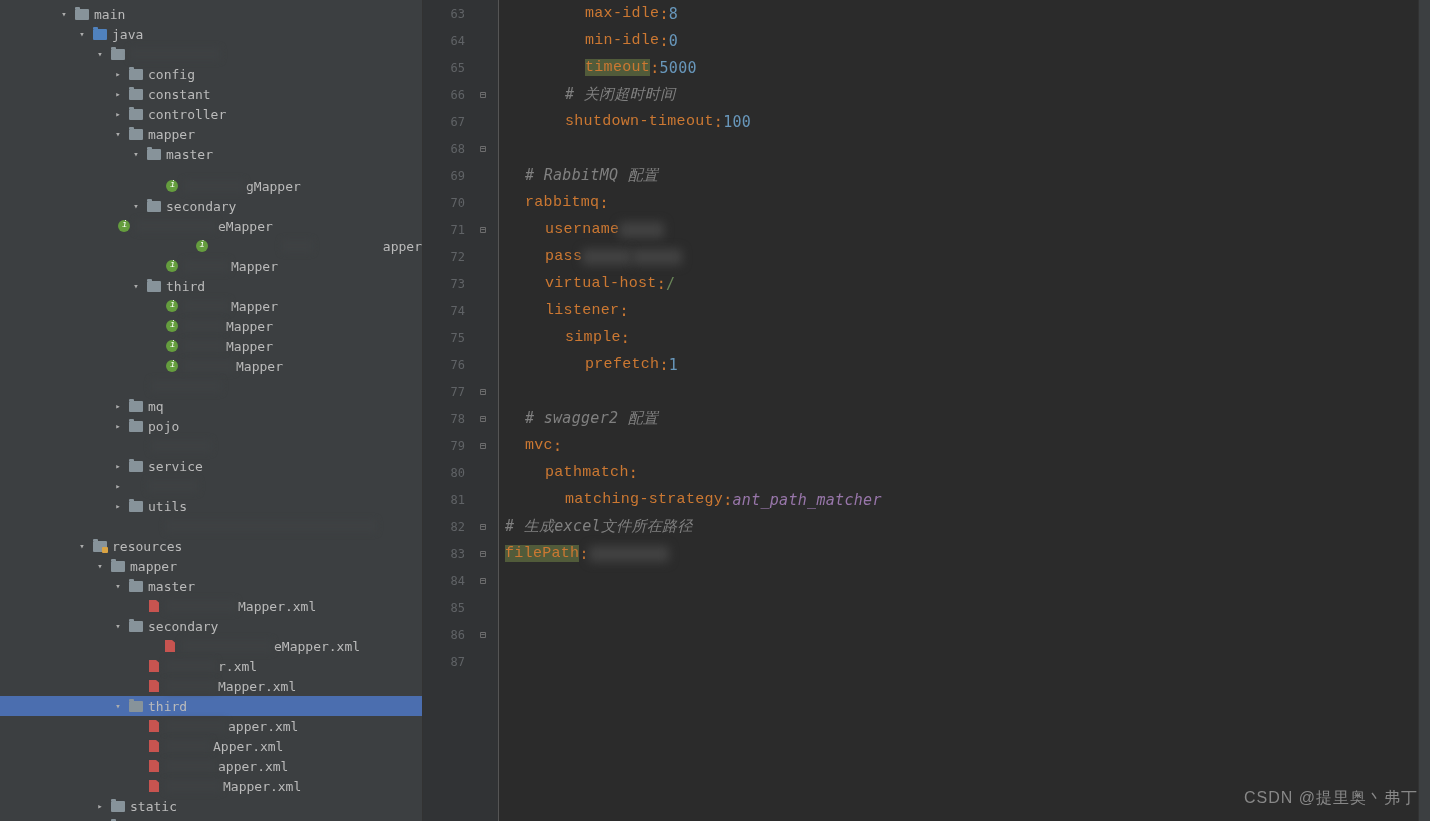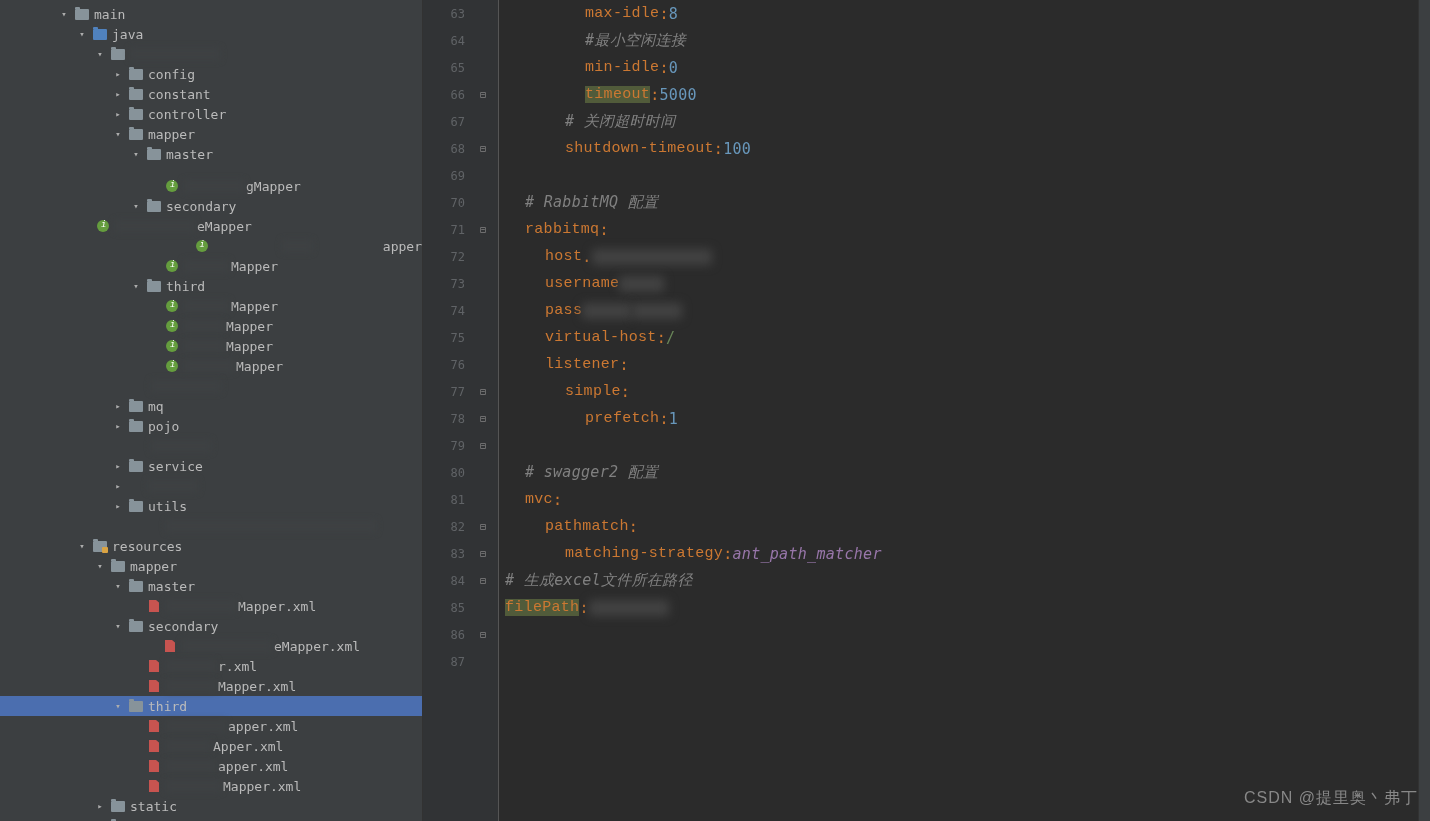--- a/index.html
+++ b/index.html
@@ -116,21 +116,21 @@
           <span class="redact" style="width: 60px;"></span>
           <span>gMapper</span>
         </div>
         <div class="tree-item" style="padding-left: 130px;">
           <span class="arrow">▾</span>
           <span class="icon">
             <span class="folder"></span>
           </span>
           <span>secondary</span>
         </div>
-        <div class="tree-item" style="padding-left: 79px;">
+        <div class="tree-item" style="padding-left: 100px;">
           <span class="arrow empty"></span>
           <span class="icon">
             <span class="java-icon"></span>
           </span>
           <span class="redact" style="width: 80px;"></span>
           <span>eMapper</span>
         </div>
         <div class="tree-item" style="padding-left: 109px; justify-content: space-between;">
           <span class="arrow empty"></span>
           <span class="icon">
@@ -479,24 +479,20 @@
     <div class="code-lines" id="code-root">
         <div class="code-line">
           <span class="sp" style="width: 80px;"></span>
           <span class="key">max-idle</span>
           <span class="colon">:</span>
           <span> </span>
           <span class="num">8</span>
         </div>
         <div class="code-line">
           <span class="sp" style="width: 80px;"></span>
-          <span class="comment">#最小空闲连接</span>
-        </div>
-        <div class="code-line">
-          <span class="sp" style="width: 80px;"></span>
           <span class="key">min-idle</span>
           <span class="colon">:</span>
           <span> </span>
           <span class="num">0</span>
         </div>
         <div class="code-line">
           <span class="sp" style="width: 80px;"></span>
           <span class="key hl">timeout</span>
           <span class="colon">:</span>
           <span> </span>
@@ -517,27 +513,20 @@
           <span class="sp" style="width: 0px;"></span>
         </div>
         <div class="code-line">
           <span class="sp" style="width: 20px;"></span>
           <span class="comment"># RabbitMQ 配置</span>
         </div>
         <div class="code-line">
           <span class="sp" style="width: 20px;"></span>
           <span class="key">rabbitmq</span>
           <span class="colon">:</span>
-        </div>
-        <div class="code-line">
-          <span class="sp" style="width: 40px;"></span>
-          <span class="key">host</span>
-          <span class="colon">.</span>
-          <span> </span>
-          <span class="code-redact" style="width: 120px;"></span>
         </div>
         <div class="code-line">
           <span class="sp" style="width: 40px;"></span>
           <span class="key">username</span>
           <span>  </span>
           <span class="code-redact" style="width: 45px;"></span>
         </div>
         <div class="code-line">
           <span class="sp" style="width: 40px;"></span>
           <span class="key">pass</span>

